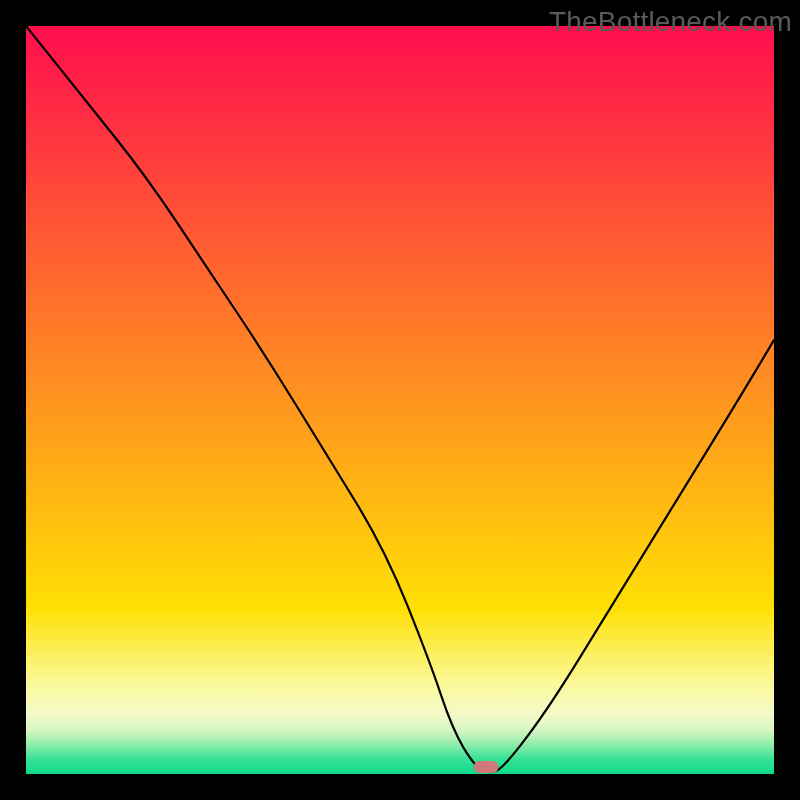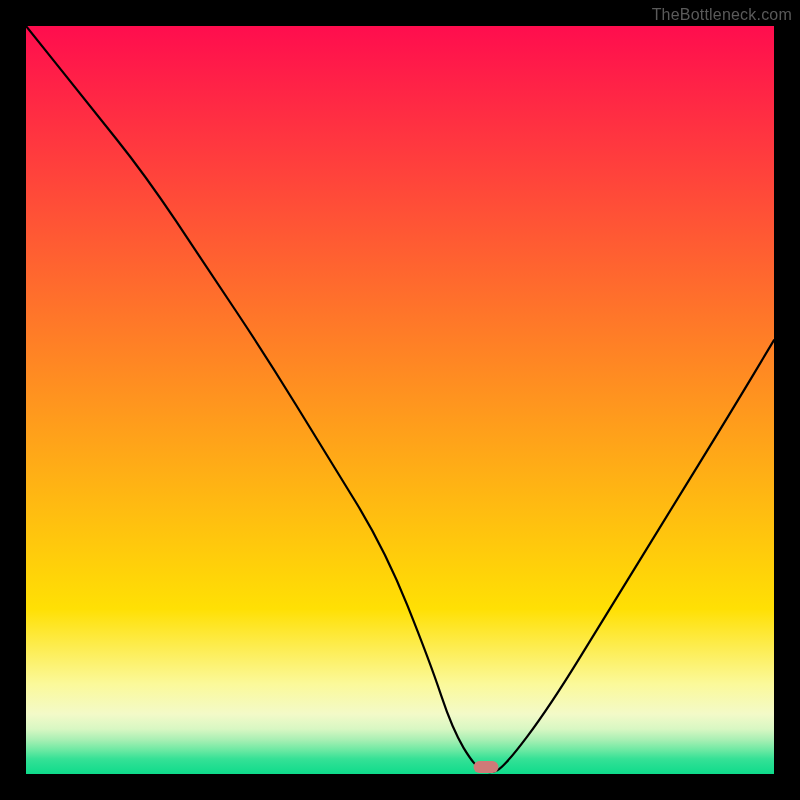--- a/index.html
+++ b/index.html
@@ -14,21 +14,21 @@
   .container {
     position: relative;
     width: 800px;
     height: 800px;
   }
   .watermark {
     position: absolute;
     top: 6px;
     right: 8px;
     color: #5a5a5a;
-    font-size: 16px;
+    font-size: 28px;
     font-weight: 500;
     letter-spacing: 0.2px;
     z-index: 20;
   }
   .plot-frame {
     position: absolute;
     left: 26px;
     top: 26px;
     width: 748px;
     height: 748px;

